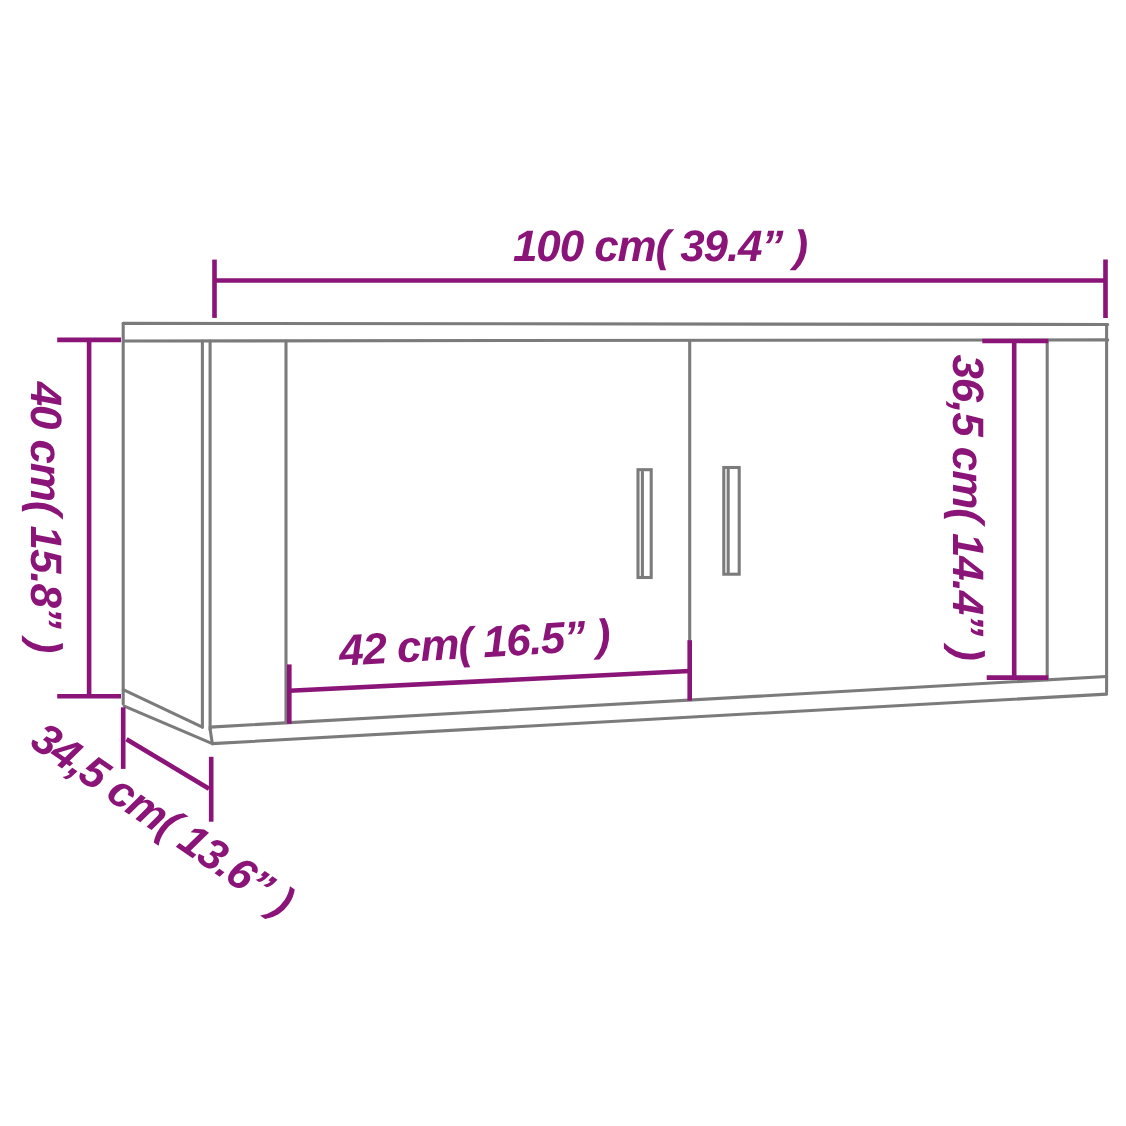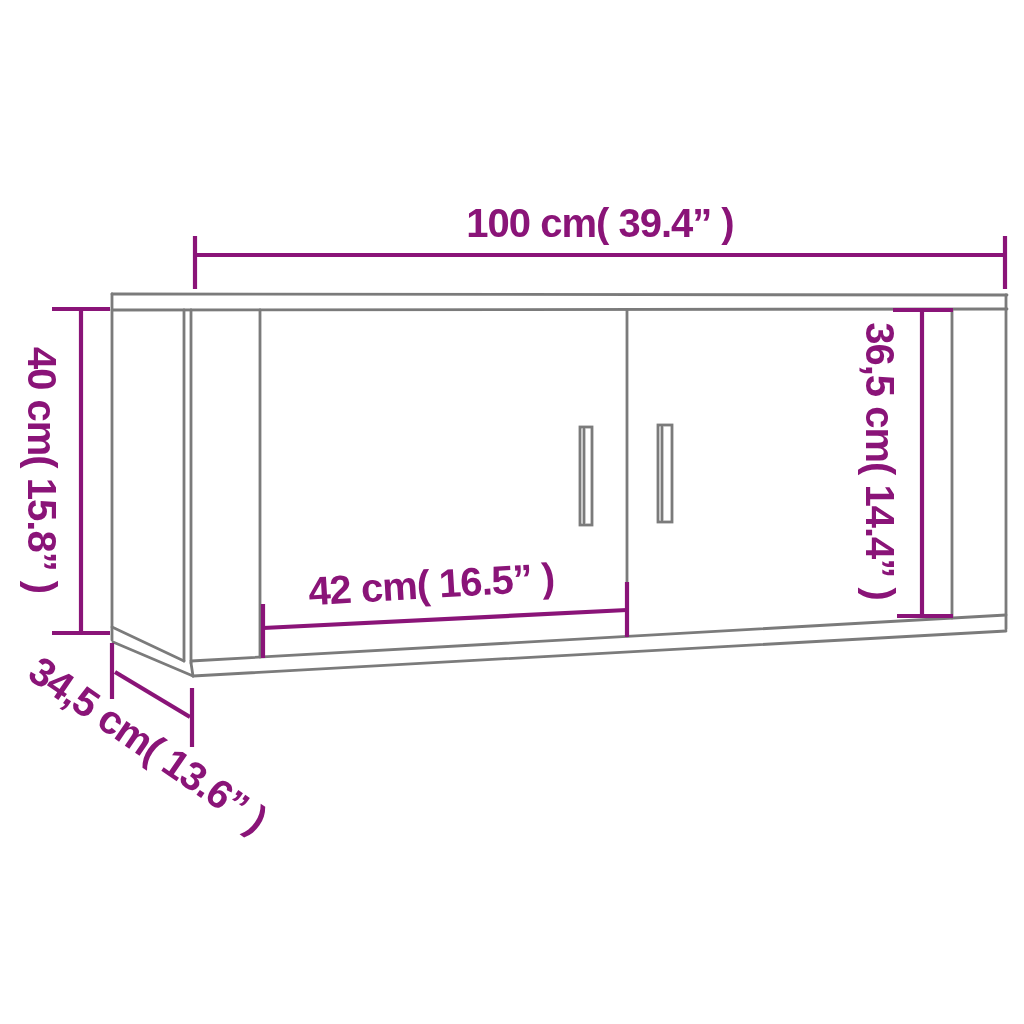--- a/index.html
+++ b/index.html
@@ -8,20 +8,21 @@
     background: #ffffff;
     width: 1024px;
     height: 1024px;
     overflow: hidden;
   }
   .stage {
     position: relative;
     width: 1024px;
     height: 1024px;
     background: #ffffff;
+    font-style: italic;
   }
   svg {
     display: block;
     width: 1024px;
     height: 1024px;
   }
   .dim-label {
     font-family: "Liberation Sans", "DejaVu Sans", sans-serif;
     font-weight: 700;
     font-size: 40px;

